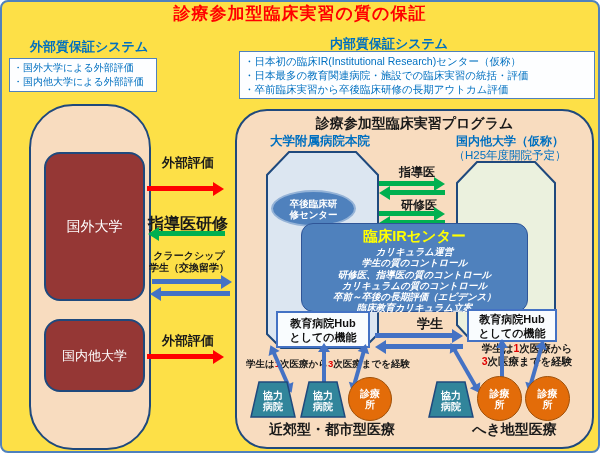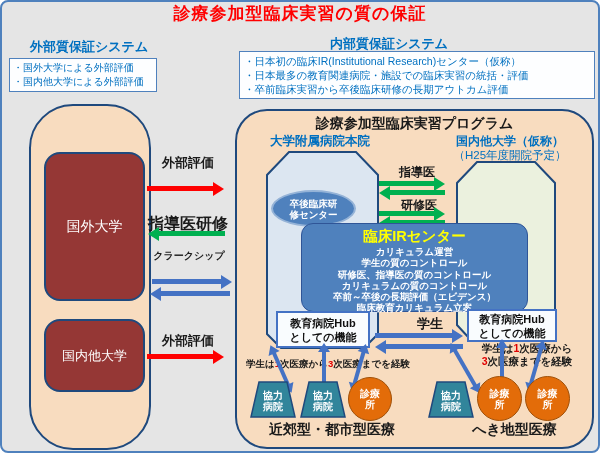--- a/index.html
+++ b/index.html
@@ -1,17 +1,17 @@
 <!DOCTYPE html>
 <html><head>
 <meta charset="utf-8">
 <style>
   html,body { margin:0; padding:0; background:#fff; }
   body { font-family:"Liberation Sans","DejaVu Sans",sans-serif; }
-  .canvas { position:relative; width:600px; height:453px; background:#e5e5e5;
+  .canvas { position:relative; width:600px; height:453px; background:#fde047;
             border:2px solid #4F81BD; border-radius:8px; box-sizing:border-box; overflow:hidden; }
   .abs { position:absolute; }
   .ctr { text-align:center; }
   .b { font-weight:bold; }
   .blue-t { color:#0070C0; }
   .blk { color:#1a1a1a; }
 
   .main-title { left:0; top:5; width:100%; text-align:center; font-size:17px; font-weight:bold; color:#FF0000; letter-spacing:1px; }
 
   .info-box { border:1px solid #4F81BD; background:#FDFEFF; color:#0070C0; box-sizing:border-box; }
@@ -40,21 +40,21 @@
                     border-left:6px solid transparent; border-right:6px solid transparent; border-bottom:9px solid currentColor; }
   .varrow::after  { content:""; position:absolute; bottom:-8px; left:50%; transform:translateX(-50%);
                     border-left:6px solid transparent; border-right:6px solid transparent; border-top:9px solid currentColor; }
 
   .ellipse { background:#4F81BD; border:2px solid #95B3D7; border-radius:50%; color:#fff;
              display:flex; flex-direction:column; align-items:center; justify-content:center;
              font-size:9.5px; line-height:11px; font-weight:bold; box-sizing:border-box; }
 
   .ir-box { background:#4F81BD; border:1px solid #2F5597; border-radius:12px; text-align:center; color:#fff; box-sizing:border-box; }
   .ir-title { font-size:14.5px; font-weight:bold; color:#FFFF00; margin-top:3px; }
-  .ir-line { font-size:9.5px; line-height:11.3px; font-weight:bold; }
+  .ir-line { font-size:9.5px; line-height:11.3px; font-weight:bold;font-style:italic; }
 
   .hub-box { background:#F9FCFE; border:2px solid #4472C4; color:#111; display:flex; flex-direction:column;
              align-items:center; justify-content:center; font-size:11px; line-height:14px; font-weight:bold; box-sizing:border-box; }
 
   .note { font-size:9.5px; font-weight:bold; color:#1a1a1a; }
   .note .num { color:#E00000; }
 
   .shape-text { position:absolute; display:flex; flex-direction:column; align-items:center; justify-content:center;
                 color:#fff; font-size:10px; line-height:11px; font-weight:bold; }
   .circle { border-radius:50%; background:#E36C09; border:1px solid #A05008; color:#fff; display:flex; flex-direction:column;
@@ -90,20 +90,21 @@
     <span>国内他大学</span>
   </div>
 
   <div class="abs b blk ctr" style="left:146px; top:152px; width:80px; font-size:13px;">外部評価</div>
   <div class="abs harrow r red" style="left:145px; top:184px; width:67px;"></div>
 
   <div class="abs b blk ctr" style="left:146px; top:212px; width:80px; font-size:16px;">指導医研修</div>
   <div class="abs harrow l green" style="left:156px; top:229px; width:67px;"></div>
 
   <div class="abs b blk ctr" style="left:146px; top:247px; width:82px; font-size:10px;">クラークシップ</div>
+  <div class="abs b blk ctr" style="left:144px; top:259px; width:86px; font-size:10px;">学生（交換留学）</div>
   <div class="abs harrow r bluea" style="left:150px; top:277px; width:70px;"></div>
   <div class="abs harrow l bluea" style="left:158px; top:289px; width:70px;"></div>
 
   <div class="abs b blk ctr" style="left:146px; top:330px; width:80px; font-size:13px;">外部評価</div>
   <div class="abs harrow r red" style="left:145px; top:352px; width:67px;"></div>
 
   <div class="abs main-box">
 
     <div class="abs b blk ctr" style="left:0; top:4px; width:100%; font-size:14px;">診療参加型臨床実習プログラム</div>
 

